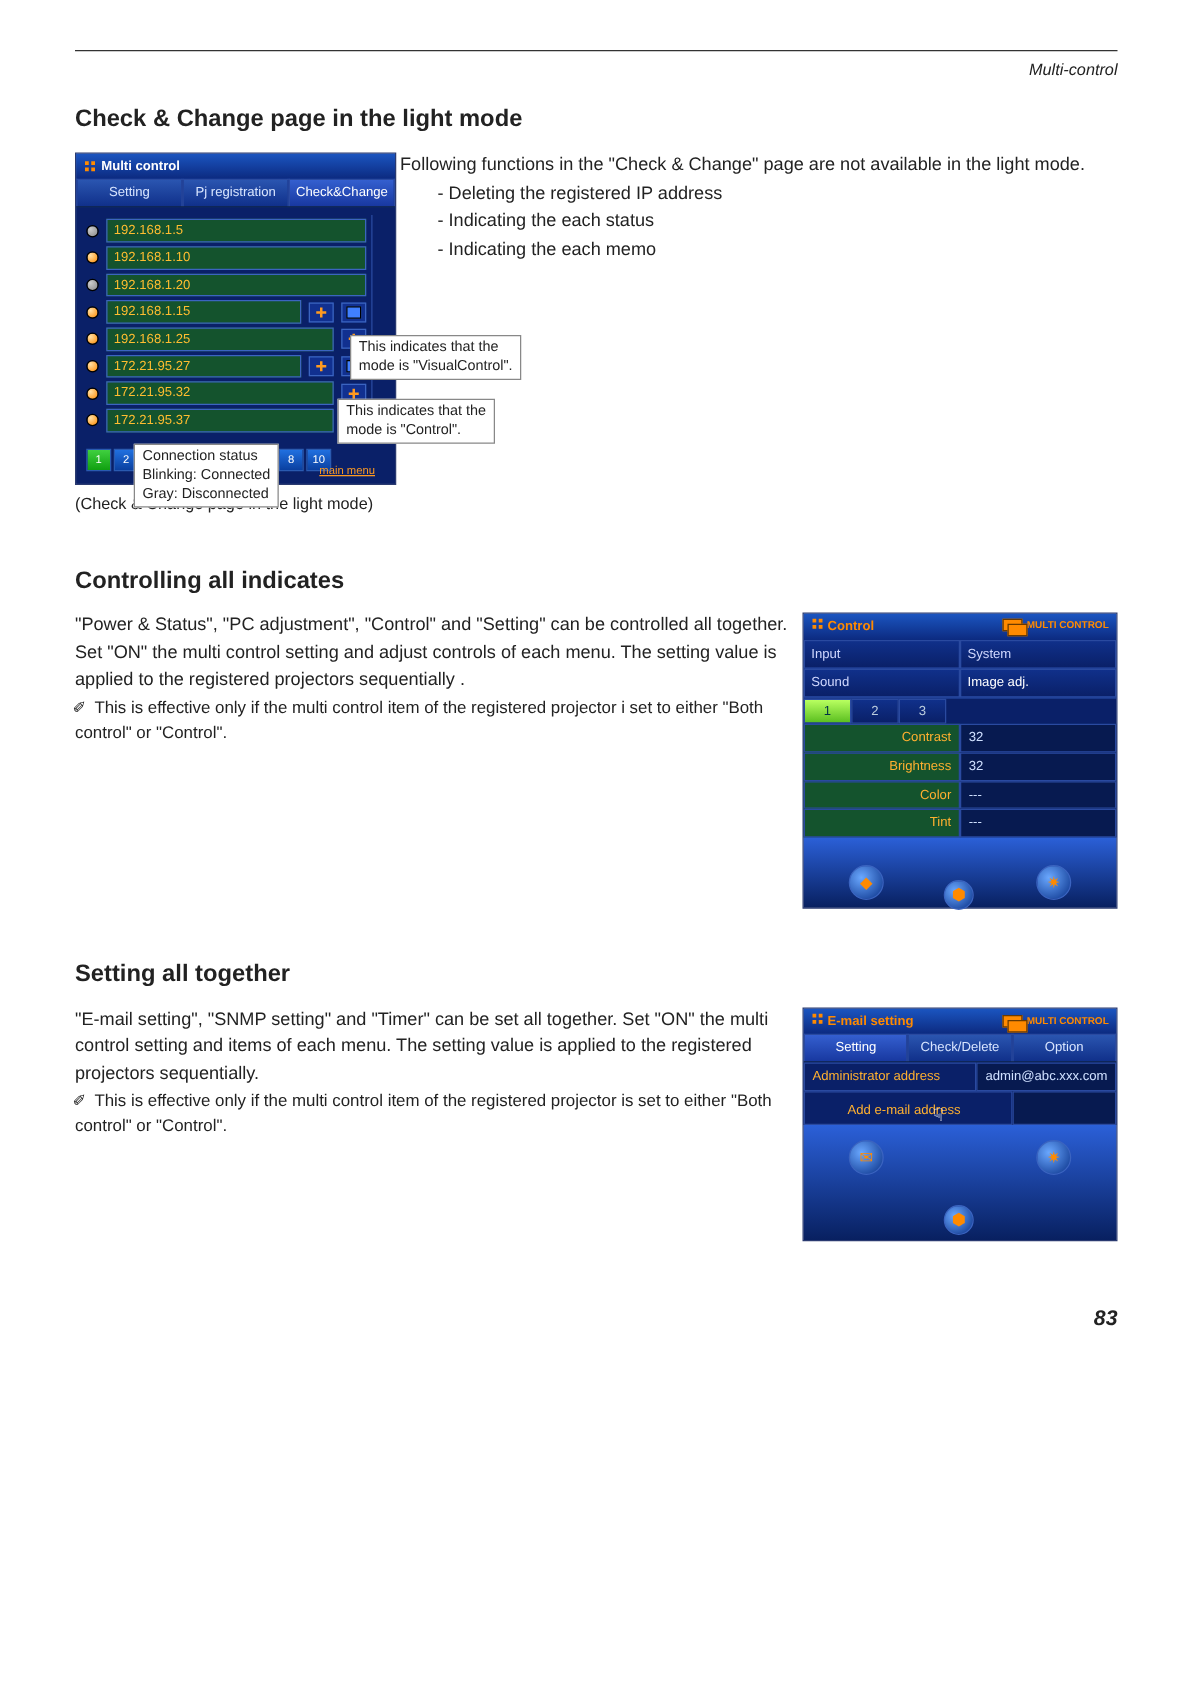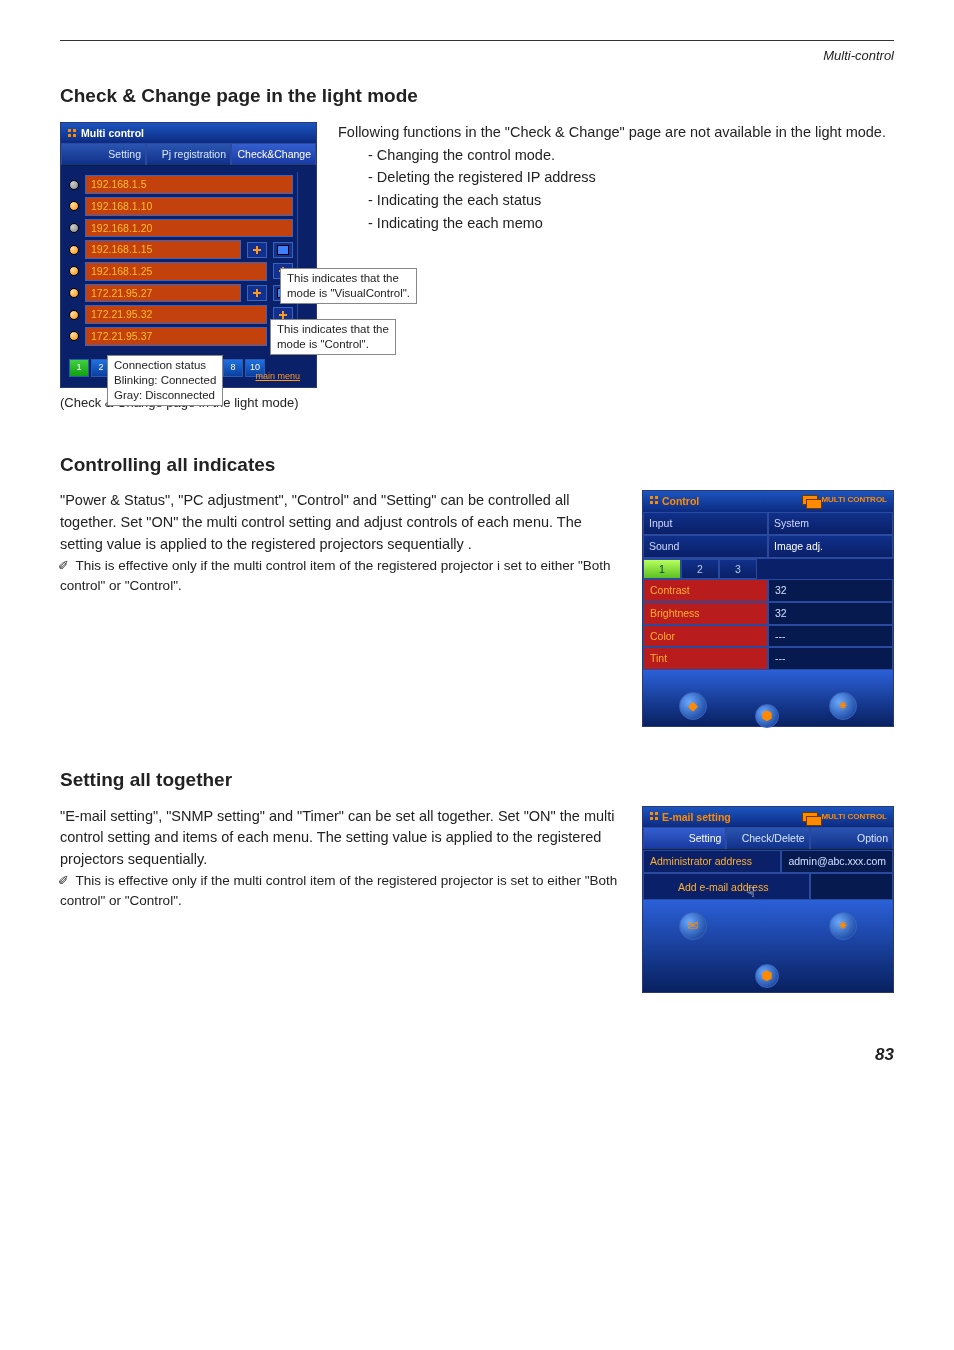--- a/index.html
+++ b/index.html
@@ -26,21 +26,20 @@
     font-size: 19px;
     font-weight: bold;
     margin: 8px 0 12px 0;
   }
   .section {
     margin-bottom: 40px;
     position: relative;
   }
   .flex-row {
     display: flex;
-    gap: 18px;
   }
   .text-col { flex: 1; }
   .indented-list { margin-left: 30px; }
   .indented-list div { margin: 1px 0; }
 
   
   .app-panel {
     border: 1px solid #2a3a70;
     width: 255px;
     background: linear-gradient(#0b3fa0, #0b1e60);
@@ -72,21 +71,21 @@
     display: flex;
     background: #0b2a80;
     border-bottom: 1px solid #123;
   }
   .tab {
     flex: 1;
     padding: 3px 4px;
     border: 1px solid #2a4aa0;
     border-bottom: none;
     background: linear-gradient(#2a55b0, #10308a);
-    text-align: right;
+    text-align: center;
     color: #d8e5ff;
   }
   .tab.active {
     background: linear-gradient(#345fcf, #1838a0);
     color: #fff;
   }
   .list-area {
     background: #0a2068;
     padding: 6px 8px 10px 8px;
   }
@@ -99,21 +98,21 @@
   .led {
     width: 8px; height: 8px; border-radius: 50%;
     flex-shrink: 0;
     border: 0.5px solid #000;
   }
   .led.orange { background: radial-gradient(circle at 30% 30%, #ffe0a5, #ff8a00); }
   .led.gray { background: radial-gradient(circle at 30% 30%, #ccc, #888); }
   .ip-box {
     flex: 1;
     border: 1px solid #3b64c0;
-    background: #c2410c;
+    background: #14532d;
     padding: 1px 5px;
     color: #ffbd30;
   }
   .mode-icon {
     width: 18px; height: 14px;
     border: 1px solid #3b64c0;
     background: #113090;
     display: flex;
     align-items: center;
     justify-content: center;
@@ -252,22 +251,23 @@
     position: relative;
   }
   .param-row {
     display: flex;
     background: #0a2068;
   }
   .param-label {
     width: 50%;
     padding: 3px 6px;
     border: 1px solid #2a4aa0;
-    background: #b91c1c;
+    background: #14532d;
     color: #ffb030;
+    text-align: right;
   }
   .param-val {
     width: 50%;
     padding: 3px 6px;
     border: 1px solid #2a4aa0;
     background: #071a50;
     color: #cfe0ff;
   }
   .bottom-bar {
     height: 56px;
@@ -404,21 +404,20 @@
       <div class="callout" style="left:47px; top:233px;">
         <div>Connection status</div>
         <div>Blinking: Connected</div>
         <div>Gray: Disconnected</div>
       </div>
     </div>
 
     <div class="text-col std-body">
       <div>Following functions in the "Check &amp; Change" page are not available in the light mode.</div>
       <div class="indented-list">
-        <div>- Changing the control mode.</div>
         <div>- Deleting the registered IP address</div>
         <div>- Indicating the each status</div>
         <div>- Indicating the each memo</div>
       </div>
     </div>
   </div>
 </div>
 
 <div class="section">
   <h2>Controlling all indicates</h2>

